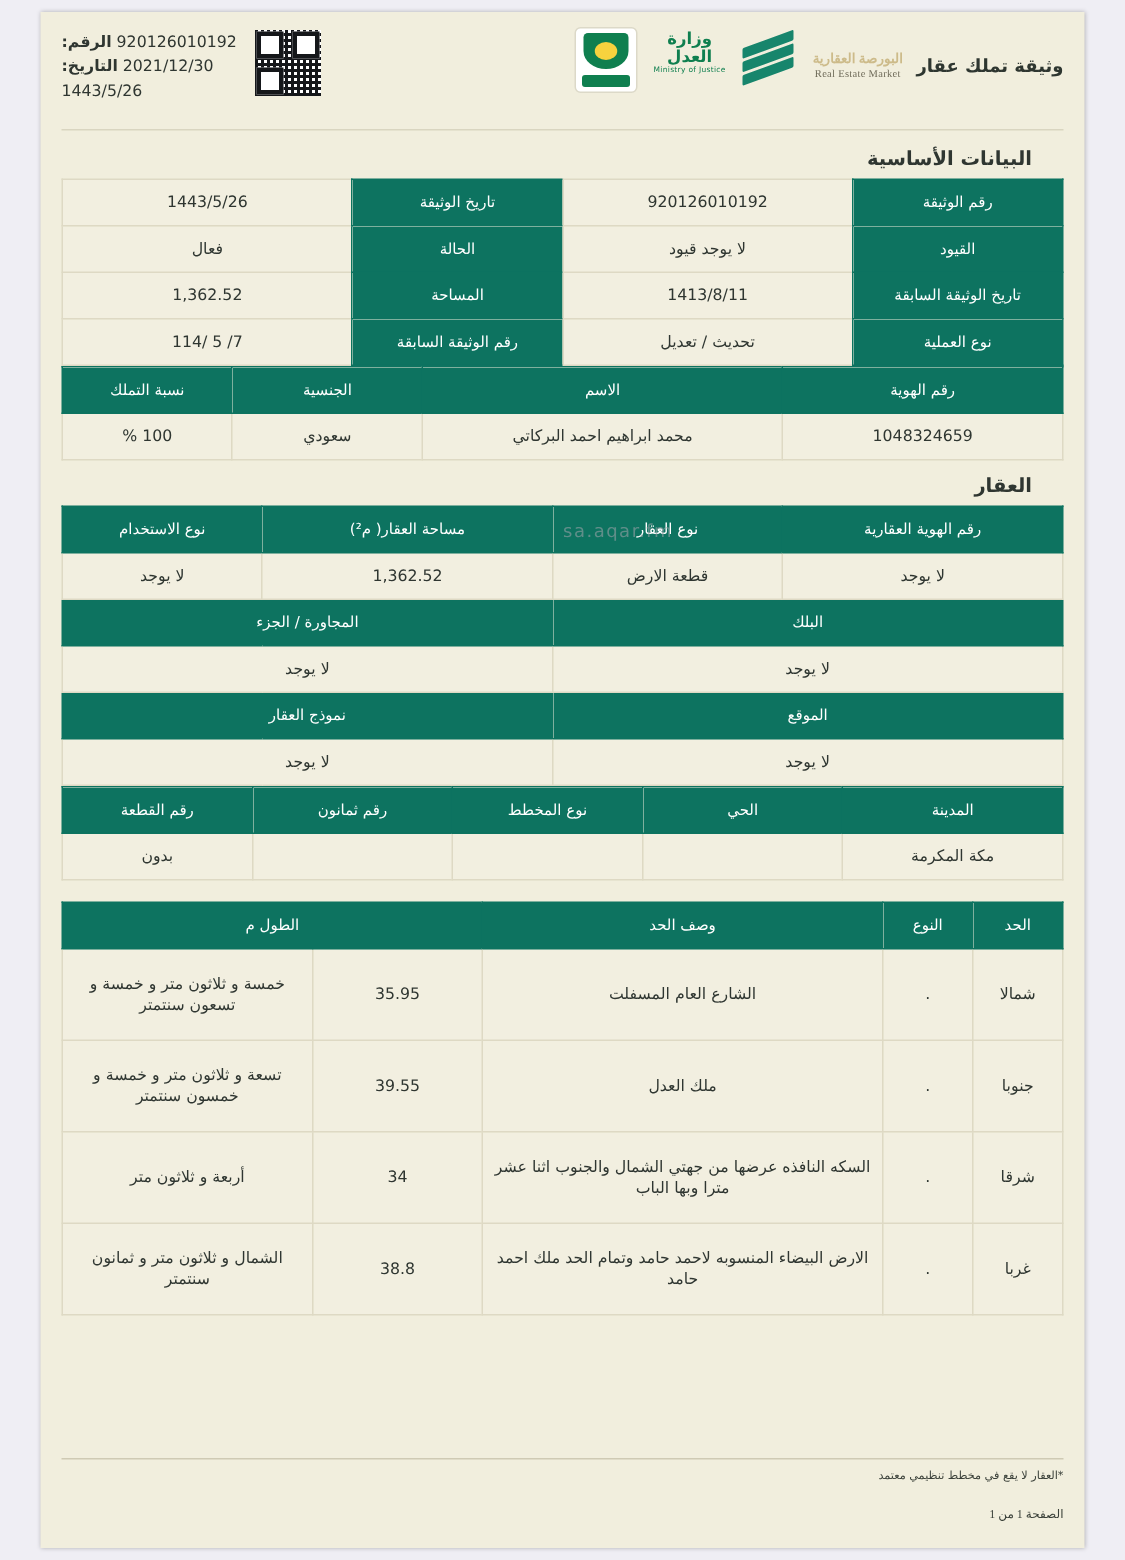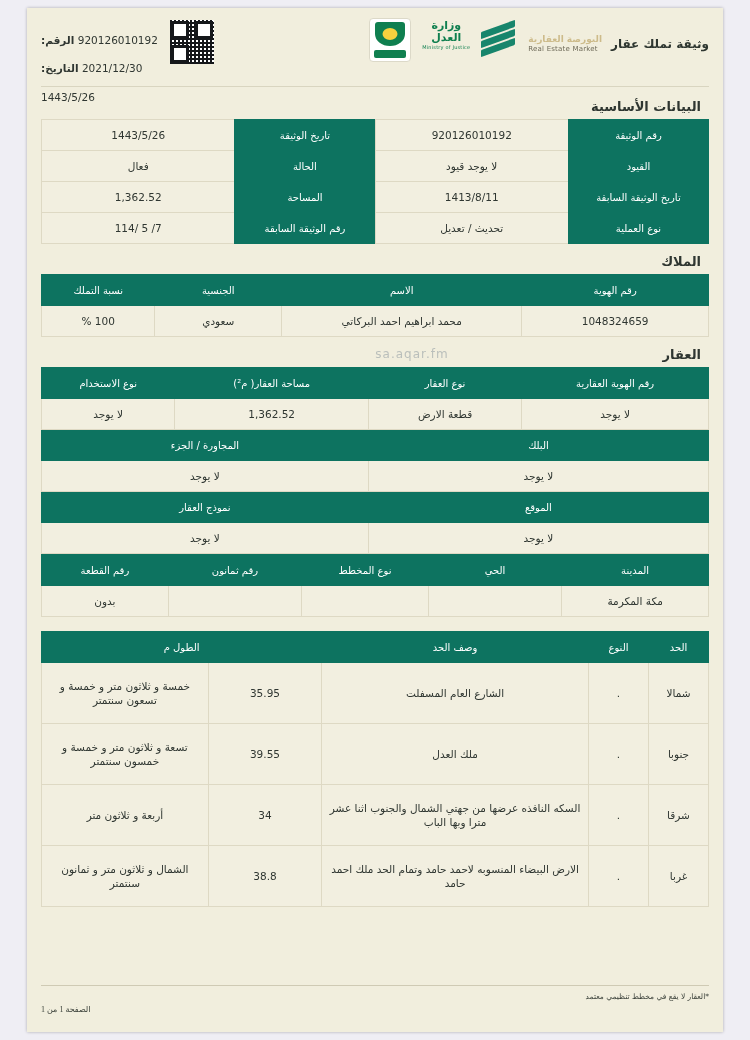--- a/index.html
+++ b/index.html
@@ -105,38 +105,38 @@
     position:absolute;
     left:0; width:34px; height:7px;
     background:#17856c;
     transform: skewY(-20deg);
     border-radius:1px;
   }
   .logo-chev i:nth-child(1){ top:6px; }
   .logo-chev i:nth-child(2){ top:15px; }
   .logo-chev i:nth-child(3){ top:24px; }
 
-  .logo-rem { text-align:left; padding-top:6px; }
+  .logo-rem { text-align:center; padding-top:6px;font-family:Liberation Serif, serif; }
   .logo-rem .ar { font-size: 9px; color:#cdbb8a; font-weight:bold; letter-spacing:.3px;}
   .logo-rem .en { font-size: 7px; color:#6e6a58; letter-spacing:.2px; margin-top:1px;}
 
   
   .hdr-left {
     display:flex; flex-direction: row; align-items:flex-start; gap:10px;
   }
   .meta {
     text-align: left;
     direction: rtl;
     font-size: 10.5px;
     color: #2f3631;
     line-height: 1.55;
     padding-top: 6px;
     white-space: nowrap;
   }
-  .meta div { unicode-bidi: plaintext; text-align:left;margin-top:12px;}
+  .meta div { unicode-bidi: plaintext; text-align:left;}
   .meta b { font-weight: bold; }
 
   .qr {
     width: 44px; height: 44px;
     margin-top: 4px;
     background-color:#fff;
     background-image:
       repeating-linear-gradient(90deg,#15171a 0 2px,transparent 2px 4px),
       repeating-linear-gradient(0deg,#15171a 0 2px,transparent 2px 4px);
     background-size: 4px 4px, 4px 4px;
@@ -161,21 +161,21 @@
   .content {
     padding: 6px 14px 0 14px;
     position: relative;
   }
 
   .section-title {
     text-align: right;
     font-size: 13px;
     font-weight: bold;
     color: #2f3631;
-    margin: 10px 8px 5px 0;
+    margin: 10px 21px 5px 0;
   }
   .section-title.first { margin-top: 6px; }
 
   table.grid {
     width: 100%;
     border-collapse: collapse;
     table-layout: fixed;
     background: #f1eedd;
   }
   table.grid td {
@@ -239,20 +239,21 @@
     right: 14px;
     bottom: 18px;
   }
   .footer-rule {
     height: 1px;
     background: #cfcab4;
     margin-bottom: 5px;
   }
   .footer-row {
     display: flex;
+    flex-direction: column;
     align-items: flex-start;
     justify-content: space-between;
   }
   .footer-notes {
     text-align: right;
     font-size: 7.5px;
     color: #3a4039;
     line-height: 1.7;
     flex: 1;
     padding-left: 12px;
@@ -356,21 +357,20 @@
         </tr>
         <tr>
           <td class="hd">نوع العملية</td>
           <td class="val">تحديث / تعديل</td>
           <td class="hd">رقم الوثيقة السابقة</td>
           <td class="val num">114/ 5 /7</td>
         </tr>
       </tbody>
     </table>
 
-    <div class="section-title">الملاك</div>
     <table class="grid">
       <colgroup>
           <col style="width:28%">
           <col style="width:36%">
           <col style="width:19%">
           <col style="width:17%">
         </colgroup>
       <tbody>
         <tr>
           <td class="hd">رقم الهوية</td>

